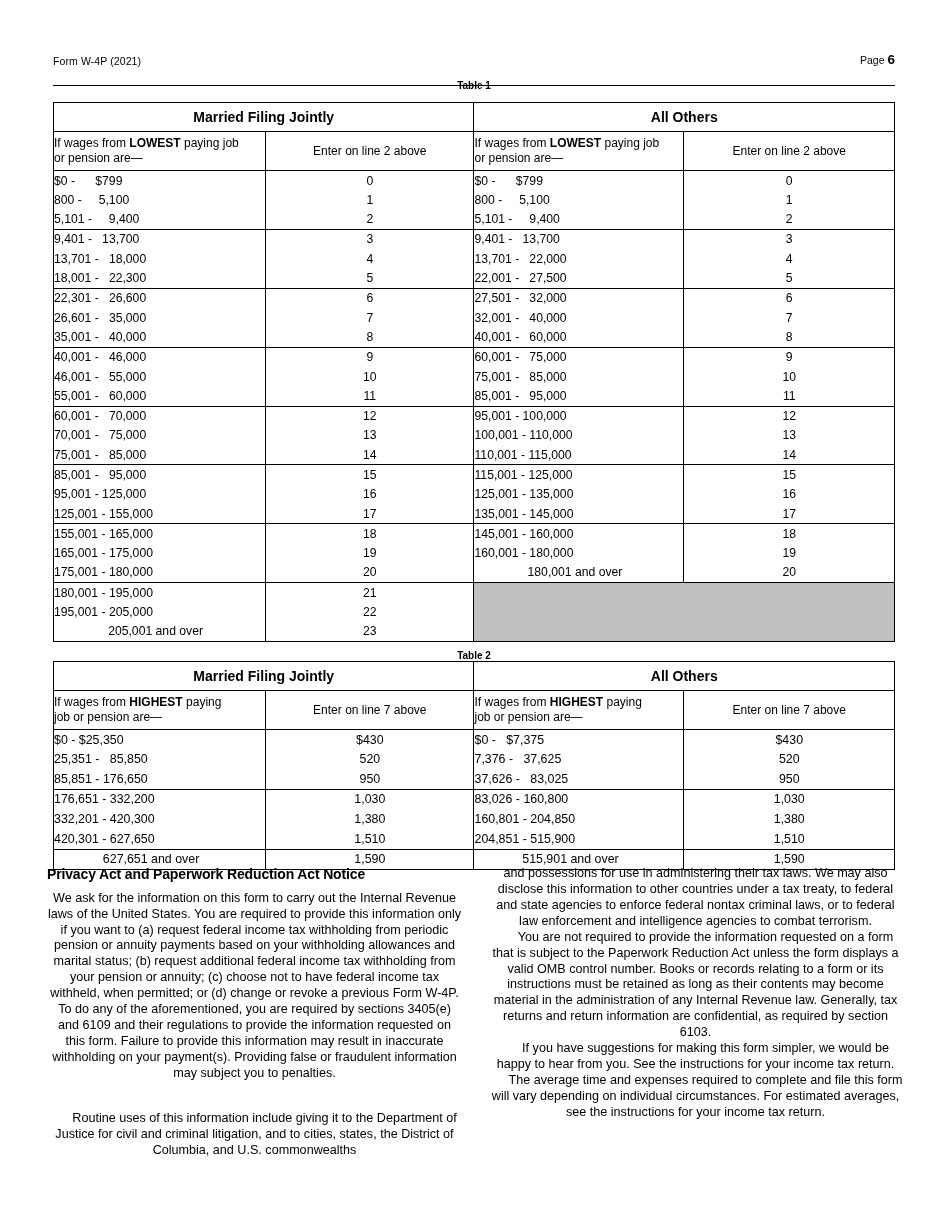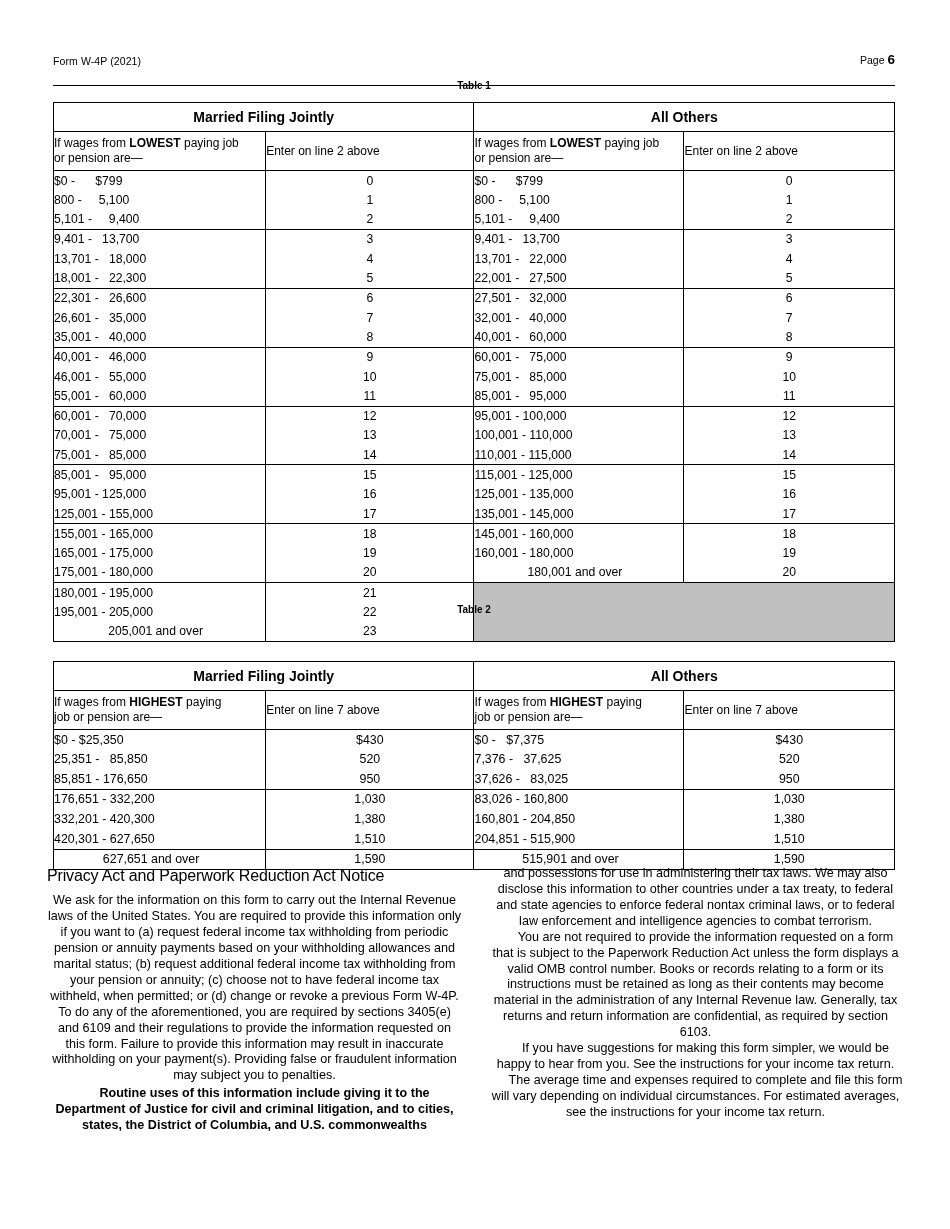--- a/index.html
+++ b/index.html
@@ -43,21 +43,21 @@
   
   .table-title {
     position: absolute;
     width: 842px;
     left: 53px;
     text-align: center;
     font-weight: bold;
     font-size: 10px;
   }
   #t1-title { top: 80px; }
-  #t2-title { top: 604px; }
+  #t2-title { top: 650px; }
 
   
   .tbl {
     position: absolute;
     left: 53px;
     width: 842px;
     border: 1.6px solid #000;
     box-sizing: border-box;
     border-collapse: collapse;
   }
@@ -91,21 +91,21 @@
     height: 38px;
     font-size: 12px;
     vertical-align: middle;
     border-bottom: 1.6px solid #000;
   }
   .caption-left {
     padding: 2px 4px 2px 6px;
     line-height: 1.22;
   }
   .caption-right {
-    text-align: left;
+    text-align: center;
     padding: 0 6px;
   }
 
   
   .data-row td {
     height: 19.3px;
     font-size: 12.2px;
     line-height: 1;
     vertical-align: middle;
   }
@@ -139,30 +139,30 @@
     display: flex;
     gap: 26px;
   }
   .notice-col {
     width: 415px;
     font-size: 12.6px;
     line-height: 1.265;
   }
   .notice h2 {
     margin: 0 0 7px 0;
-    font-size: 16px;
-    font-weight: normal;
+    font-size: 14px;
+    font-weight: bold;
     letter-spacing: -0.15px;
   }
   .notice p {
     margin: 0 0 0 0;
     text-align: center;
   }
   .notice p.indent { text-indent: 20px; }
-  .notice p.gap { margin-top: 2px; font-weight: bold; }
+  .notice p.gap { margin-top: 29px; }
 </style>
 </head>
 <body>
 
 <div class="page">
 
   <div class="runhead">
     <span class="left">Form W-4P (2021)</span>
     <span class="right"><span>Page</span> <b>6</b></span>
   </div>

